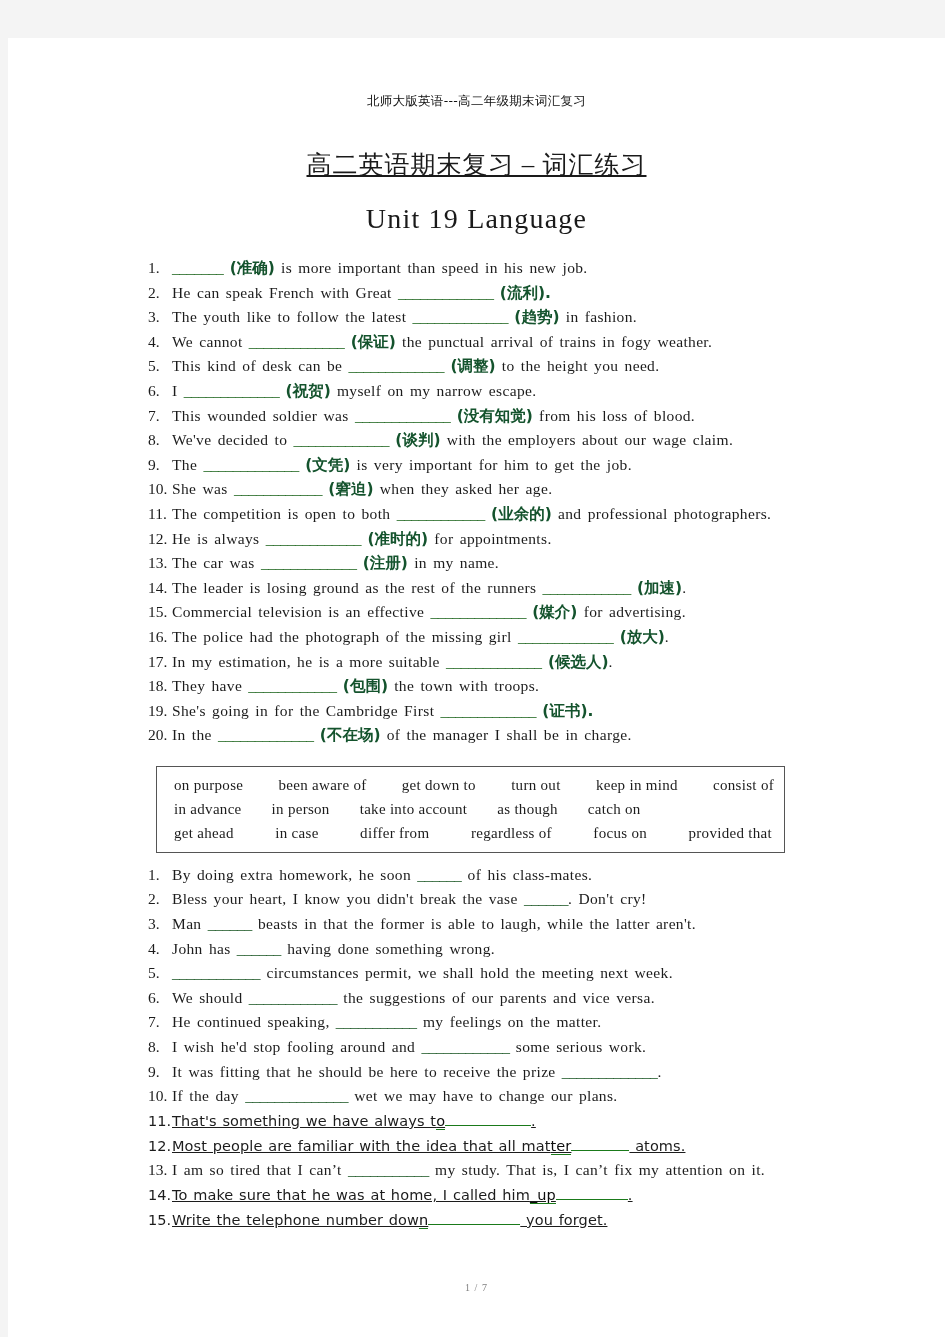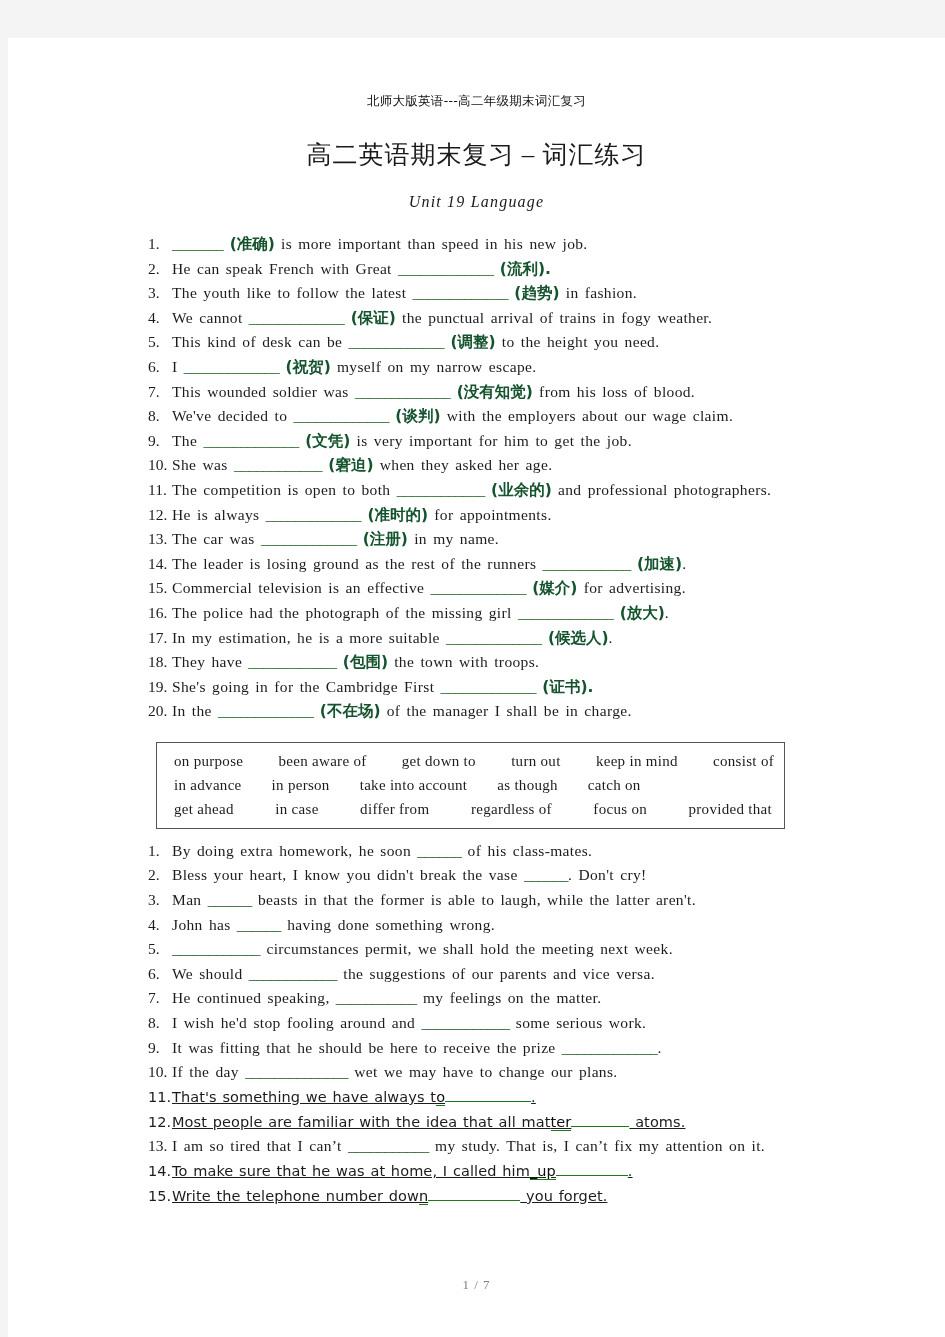--- a/index.html
+++ b/index.html
@@ -27,30 +27,30 @@
     font-family: "DejaVu Sans", "Liberation Sans", sans-serif;
     font-size: 12.5px;
     color: #111;
     letter-spacing: 0.3px;
     margin-top: 55px;
   }
   .doc-title {
     text-align: center;
     font-size: 25px;
     color: #1a1a1a;
-    margin-top: 28px;
+    margin-top: 38px;
     letter-spacing: 1px;
+    text-decoration: underline;
   }
   .doc-subtitle {
     text-align: center;
-    font-size: 16px;
+    font-size: 28px;
     color: #1a1a1a;
     margin-top: 22px;
     letter-spacing: 1.2px;
-    font-style: italic;
   }
   .section {
     margin: 0;
     padding: 0;
   }
   .section-a {
     margin-top: 21px;
     margin-left: 140px;
     margin-right: 24px;
   }
@@ -131,21 +131,21 @@
     color: transparent;
     border-bottom: 1.6px solid #1a7a1a;
     display: inline-block;
   }
   .footer {
     position: absolute;
     left: 0;
     right: 0;
     bottom: 60px;
     text-align: center;
-    font-size: 13px;
+    font-size: 10px;
     color: #808080;
     font-family: "Liberation Serif", serif;
     letter-spacing: 1px;
   }
 </style>
 </head>
 <body>
 
 <div id="page">
 

